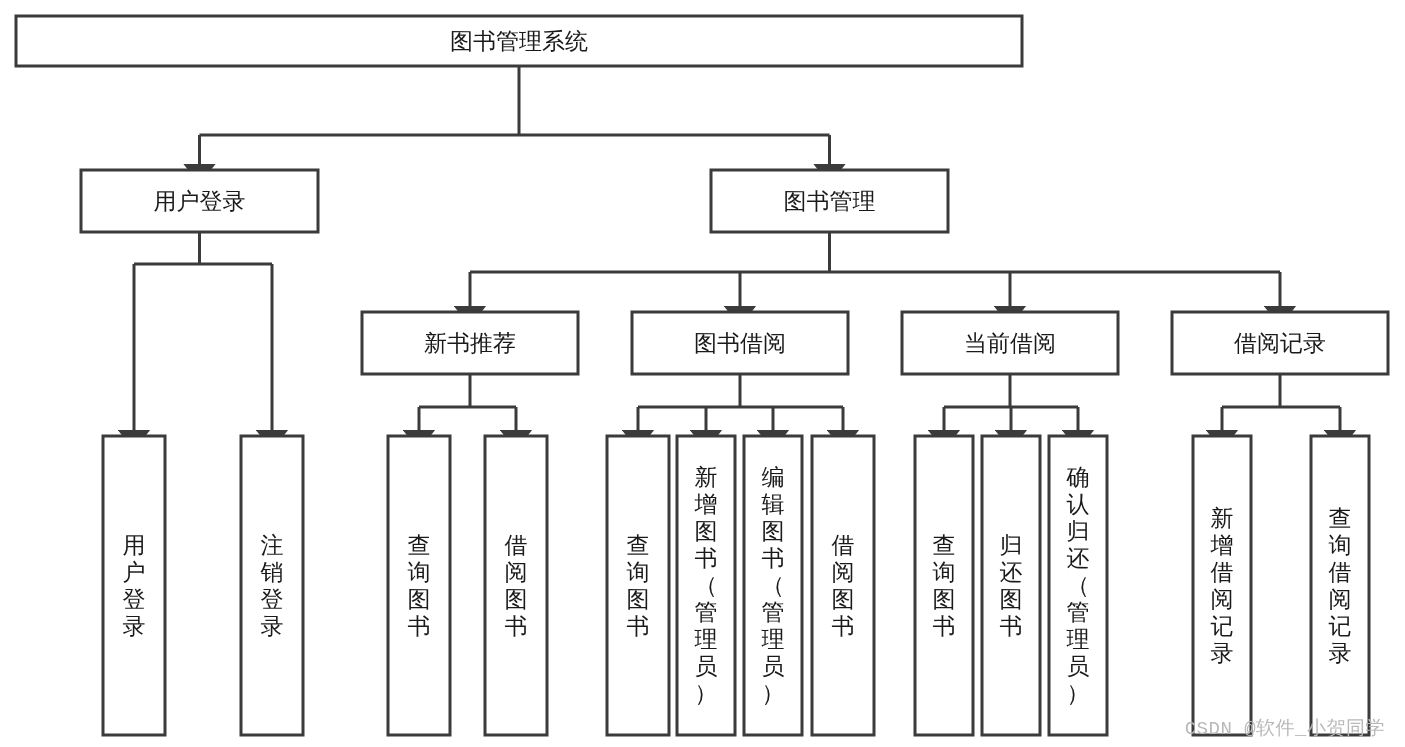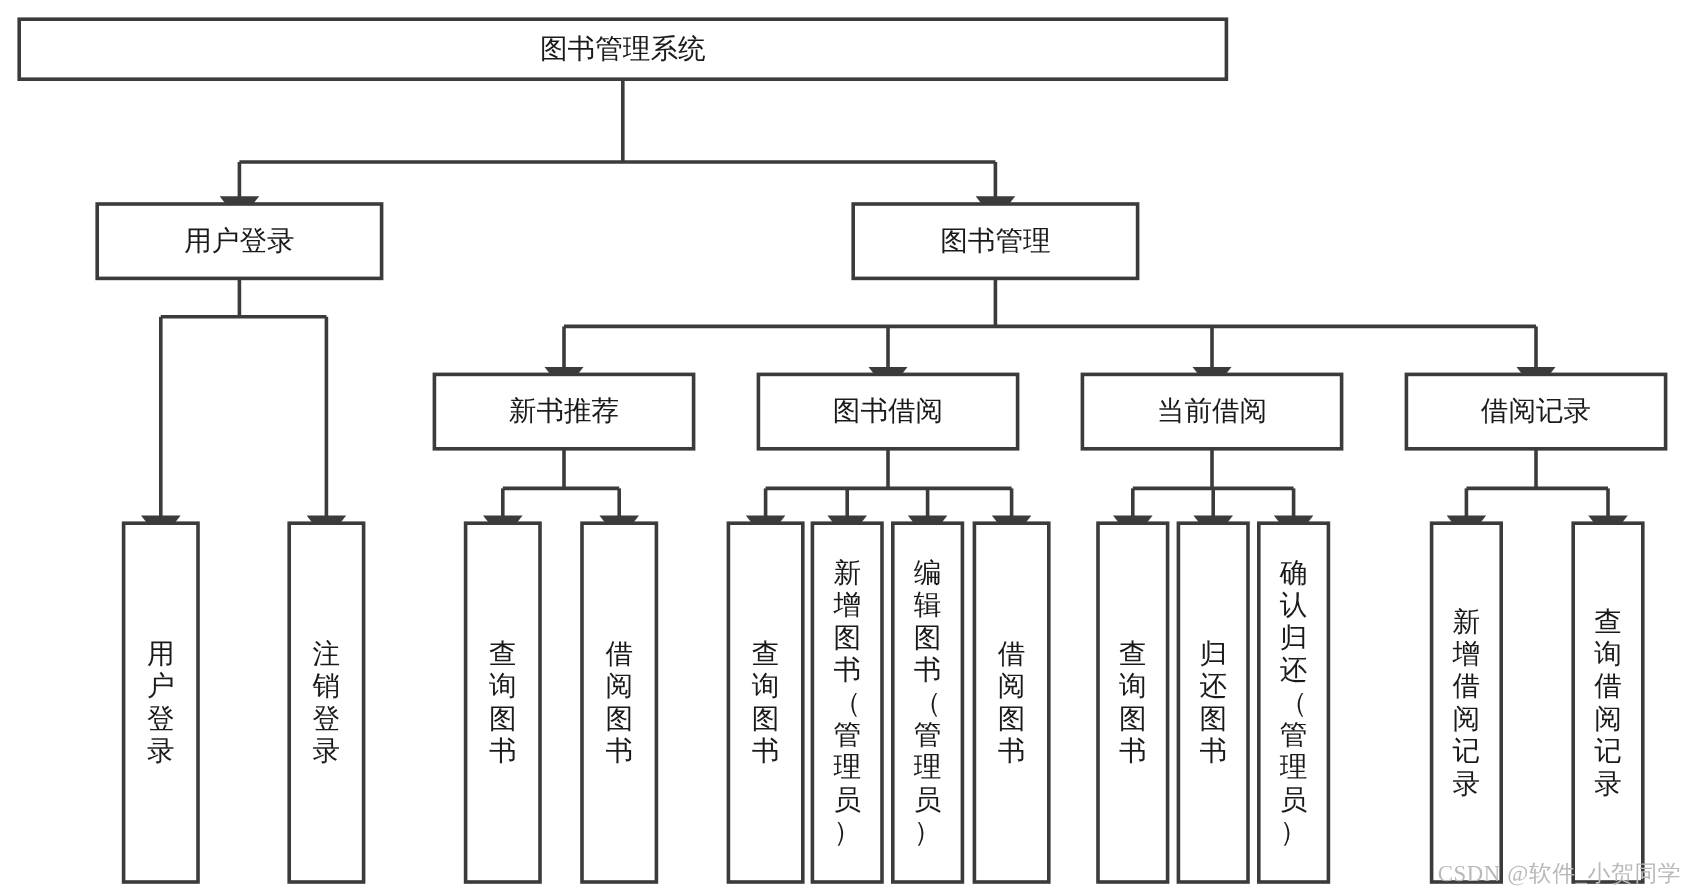--- a/index.html
+++ b/index.html
@@ -43,23 +43,23 @@
     dominant-baseline: middle;
   }
   .node-label-vertical {
     fill: #1a1a1a;
     font-family: "DejaVu Sans", "Liberation Sans", sans-serif;
     font-size: 23px;
     text-anchor: middle;
   }
   .watermark {
     position: absolute;
-    right: 4px;
+    right: 20px;
     bottom: 6px;
-    font-family: Liberation Serif, serif;
+    font-family: Liberation Mono, monospace;
     font-size: 19px;
     color: #b9b9b9;
     letter-spacing: 0.5px;
     white-space: nowrap;
     pointer-events: none;
   }
 </style>
 </head>
 <body>
 

